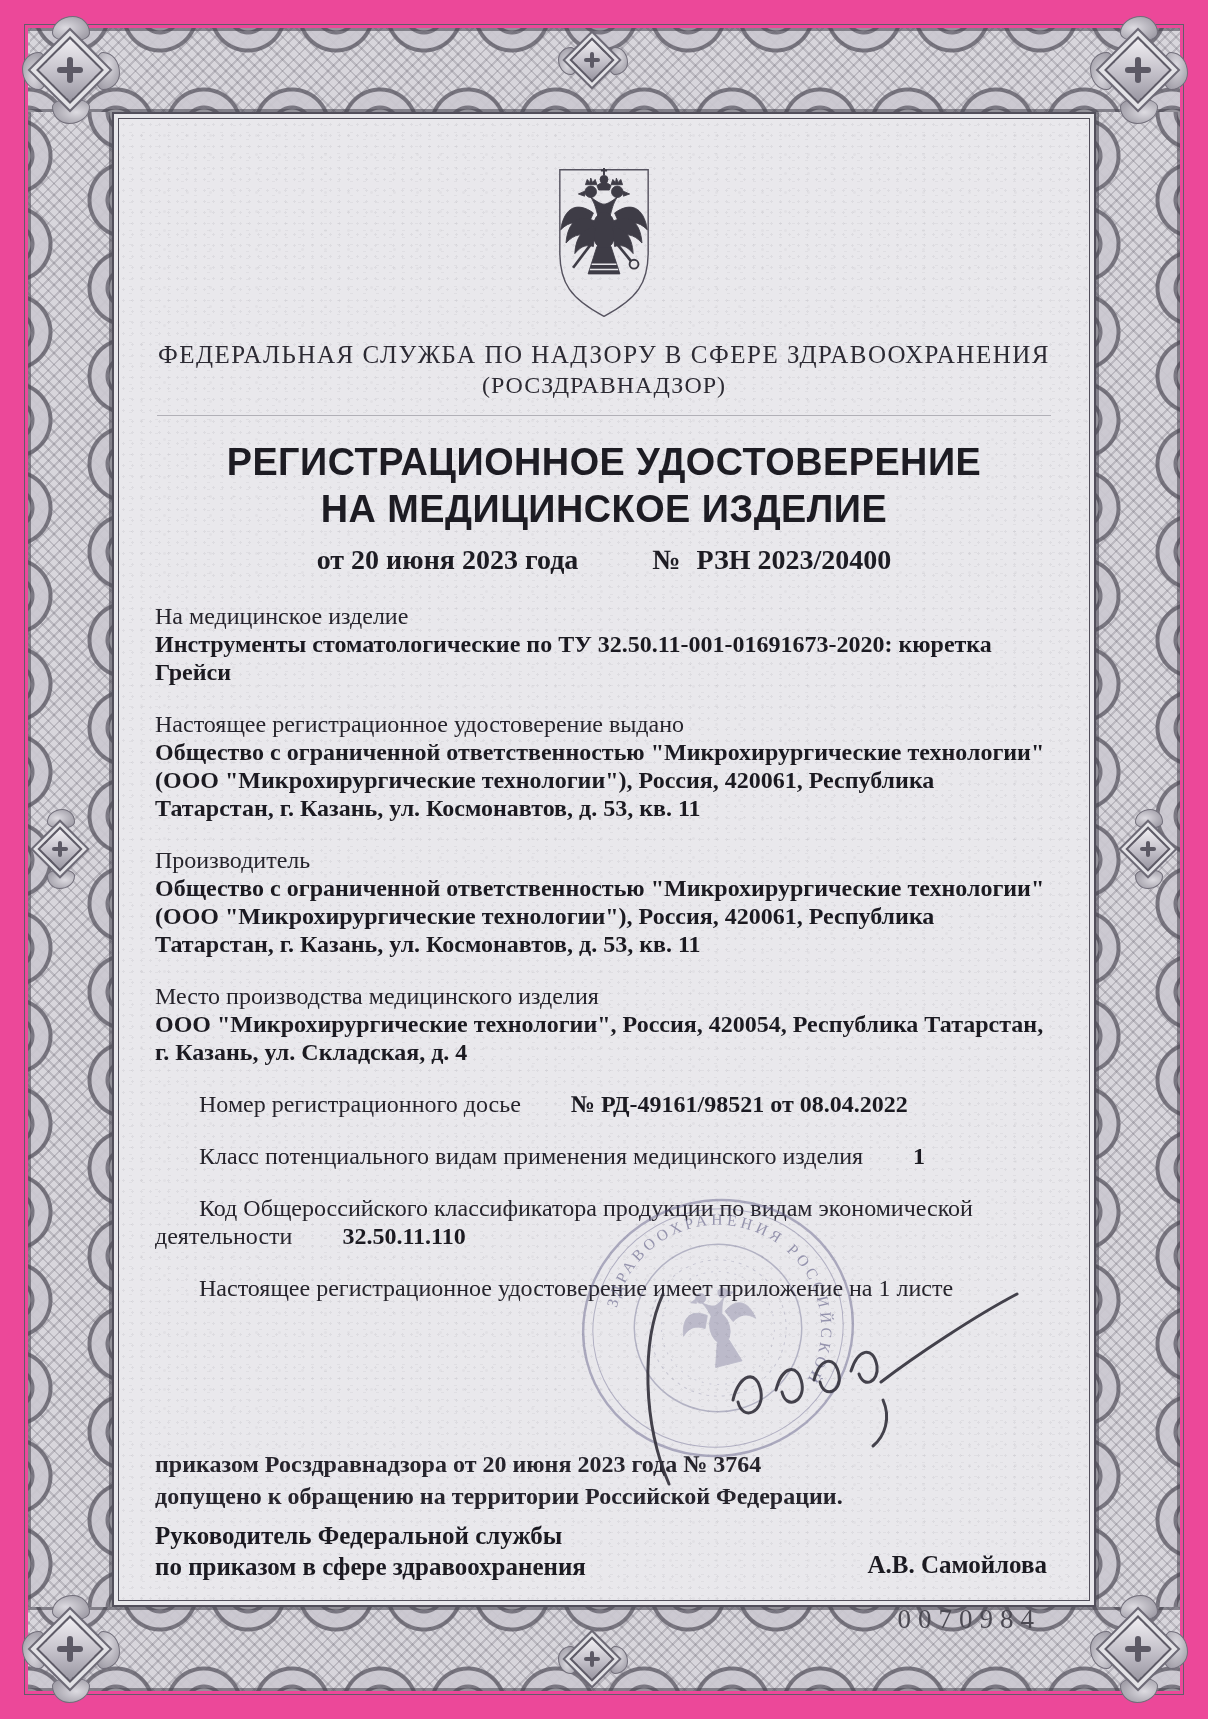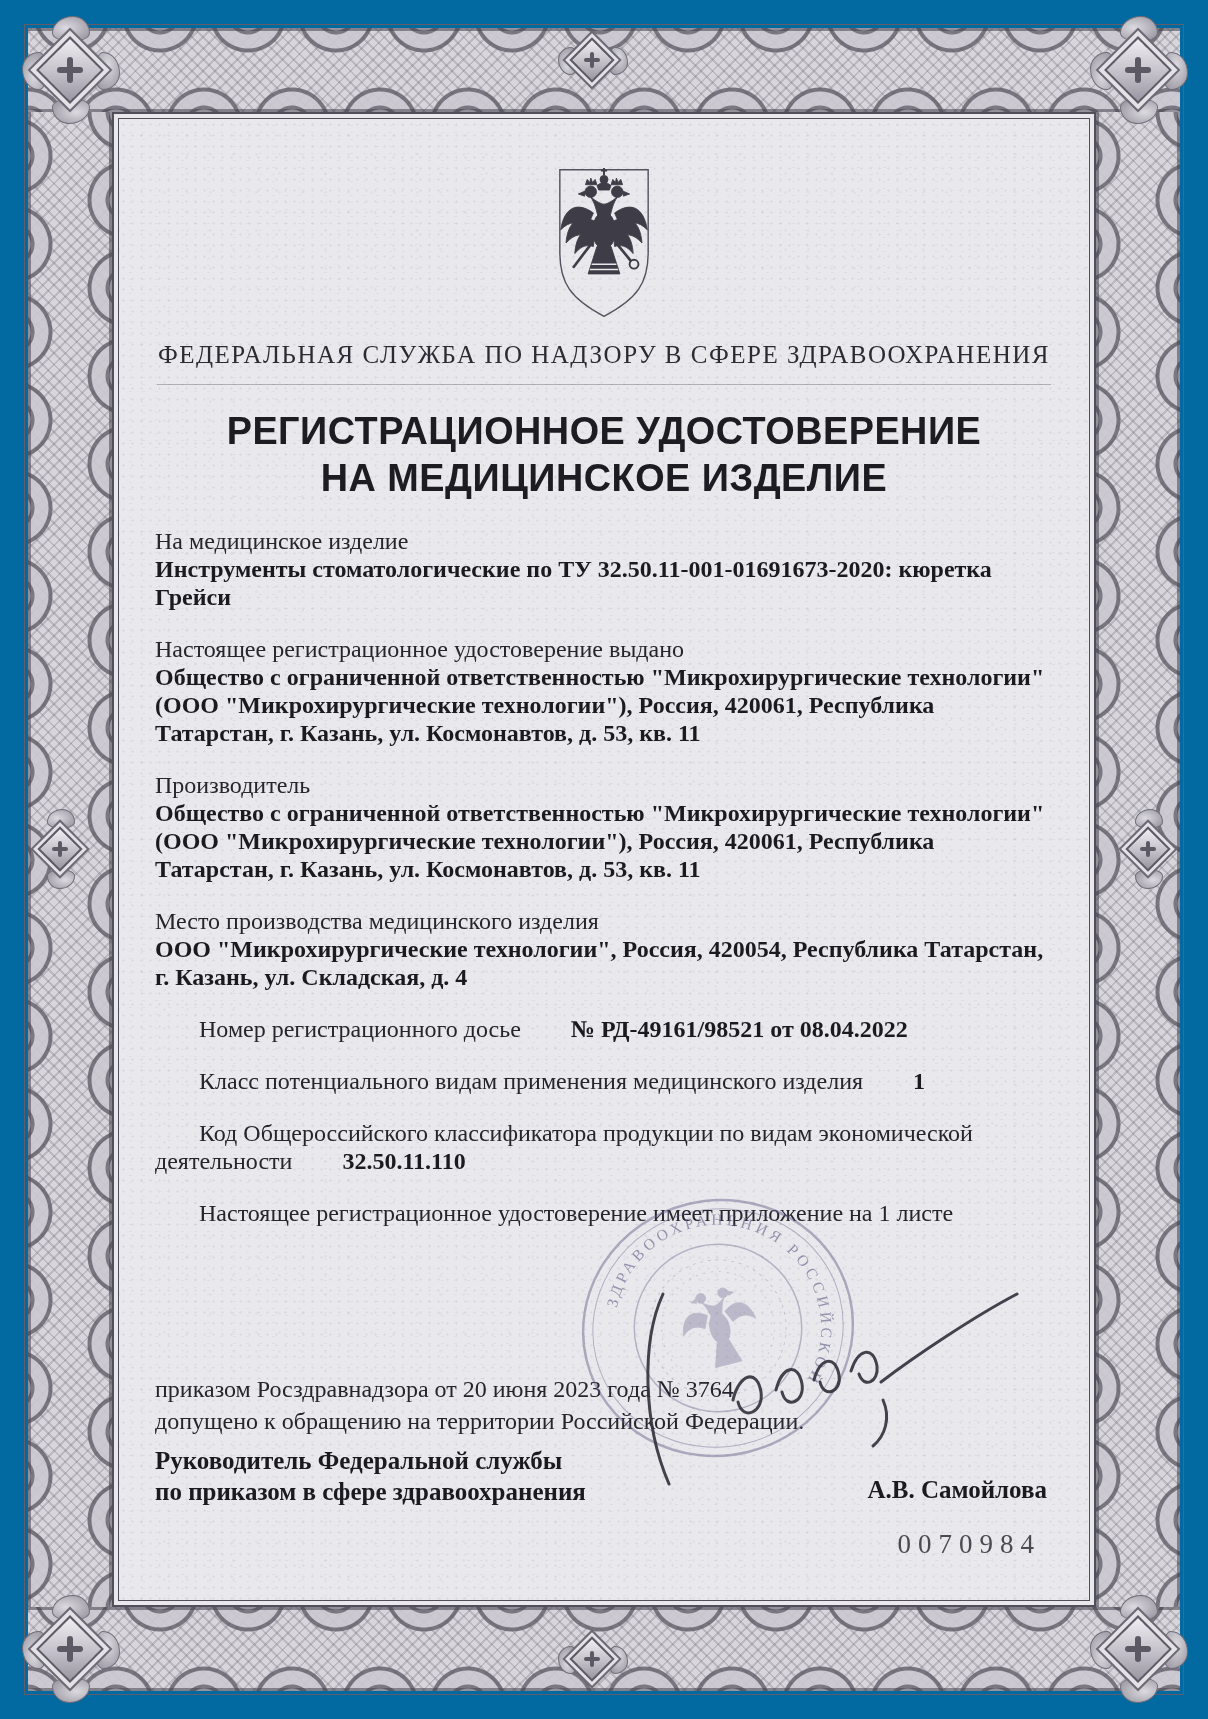--- a/index.html
+++ b/index.html
@@ -1,17 +1,17 @@
 <!DOCTYPE html>
 <html><head>
 <meta charset="utf-8">
 <style>
   html,body{margin:0;padding:0;}
   body{width:1208px;height:1719px;background:#f6f4f7;font-family:"Liberation Serif","DejaVu Serif",serif;}
-  .page{position:relative;width:1208px;height:1719px;background:#0369a1;overflow:hidden;}
+  .page{position:relative;width:1208px;height:1719px;background:#ec4899;overflow:hidden;}
 
   
   .outer-edge{position:absolute;inset:24px;border:1.5px solid #615e6a;}
   .band{position:absolute;background-color:#d8d6dc;}
   .band.h{left:28px;right:28px;height:84px;
     background-image:
       radial-gradient(circle at 50% -14px, rgba(245,244,247,.95) 0 16px, rgba(108,105,116,.85) 17px 20px, rgba(203,200,208,.9) 21px 34px, rgba(96,93,104,.8) 35px 38px, transparent 39px),
       radial-gradient(circle at 50% 98px, rgba(245,244,247,.95) 0 16px, rgba(108,105,116,.85) 17px 20px, rgba(203,200,208,.9) 21px 34px, rgba(96,93,104,.8) 35px 38px, transparent 39px),
       repeating-linear-gradient(45deg, rgba(85,82,94,.22) 0 2px, transparent 2px 8px),
       repeating-linear-gradient(-45deg, rgba(85,82,94,.22) 0 2px, transparent 2px 8px);
@@ -83,21 +83,21 @@
   .issue-row{display:flex;justify-content:center;gap:74px;margin-top:12px;font-weight:bold;font-size:28px;color:#1d1c23;}
   .issue-num{display:flex;gap:16px;}
 
   .fields{margin-top:26px;font-size:24px;line-height:28px;}
   .field{margin:0 0 24px;}
   .field .lab{display:block;font-weight:normal;}
   .field.block b{display:block;color:#1b1a21;}
   .field.inline .lab,.field.inline b{display:inline;margin-left:44px;}
   .field.inline b{color:#1b1a21;}
 
-  .order{margin-top:146px;font-size:24px;line-height:32px;}
+  .order{margin-top:146px;font-size:24px;line-height:32px;font-weight:bold;}
   .signer-row{display:flex;justify-content:space-between;margin-top:8px;font-weight:bold;font-size:25px;line-height:31px;color:#1b1a21;}
   .signer-name{align-self:flex-end;margin:0 6px 2px 0;white-space:nowrap;}
   .serial{text-align:right;margin:22px 12px 11px 0;font-size:27px;letter-spacing:7px;color:#4b4952;}
 
   .stamp{position:absolute;left:572px;top:1182px;width:292px;height:292px;transform:rotate(-14deg);z-index:4;}
   .signature{position:absolute;left:585px;top:1272px;width:440px;height:230px;z-index:5;}
 </style>
 </head>
 <body>
 
@@ -193,28 +193,36 @@
             <path d="M52 93 L42 124 H78 L68 93 Z"></path>
             <path d="M46 113 h28 M44 119 h32" stroke-width="1.6" stroke="#e7e6ea" fill="none"></path>
             <path d="M47 88 L25 117" stroke-width="3" fill="none"></path>
             <path d="M73 88 L91 110" stroke-width="3" fill="none"></path>
             <circle cx="94" cy="113" r="5" fill="none" stroke-width="2.2"></circle>
           </g>
         </svg>
 
         <div class="agency">
           <div>ФЕДЕРАЛЬНАЯ СЛУЖБА ПО НАДЗОРУ В СФЕРЕ ЗДРАВООХРАНЕНИЯ</div>
+          <div class="l2">(РОСЗДРАВНАДЗОР)</div>
         </div>
         <div class="divider"></div>
 
         <h1 class="title">
           <span>РЕГИСТРАЦИОННОЕ УДОСТОВЕРЕНИЕ</span><br>
           <span>НА МЕДИЦИНСКОЕ ИЗДЕЛИЕ</span>
         </h1>
 
+        <div class="issue-row">
+          <span>от  20 июня 2023 года</span>
+          <span class="issue-num">
+            <span>№</span>
+            <span>РЗН 2023/20400</span>
+          </span>
+        </div>
 
         <div class="fields">
           <p class="field block">
             <span class="lab">На медицинское изделие</span>
             <b>Инструменты стоматологические по ТУ 32.50.11-001-01691673-2020: кюретка Грейси</b>
           </p>
           <p class="field block">
             <span class="lab">Настоящее регистрационное удостоверение выдано</span>
             <b>Общество с ограниченной ответственностью "Микрохирургические технологии" (ООО "Микрохирургические технологии"), Россия, 420061, Республика Татарстан, г. Казань, ул. Космонавтов, д. 53, кв. 11</b>
           </p>

